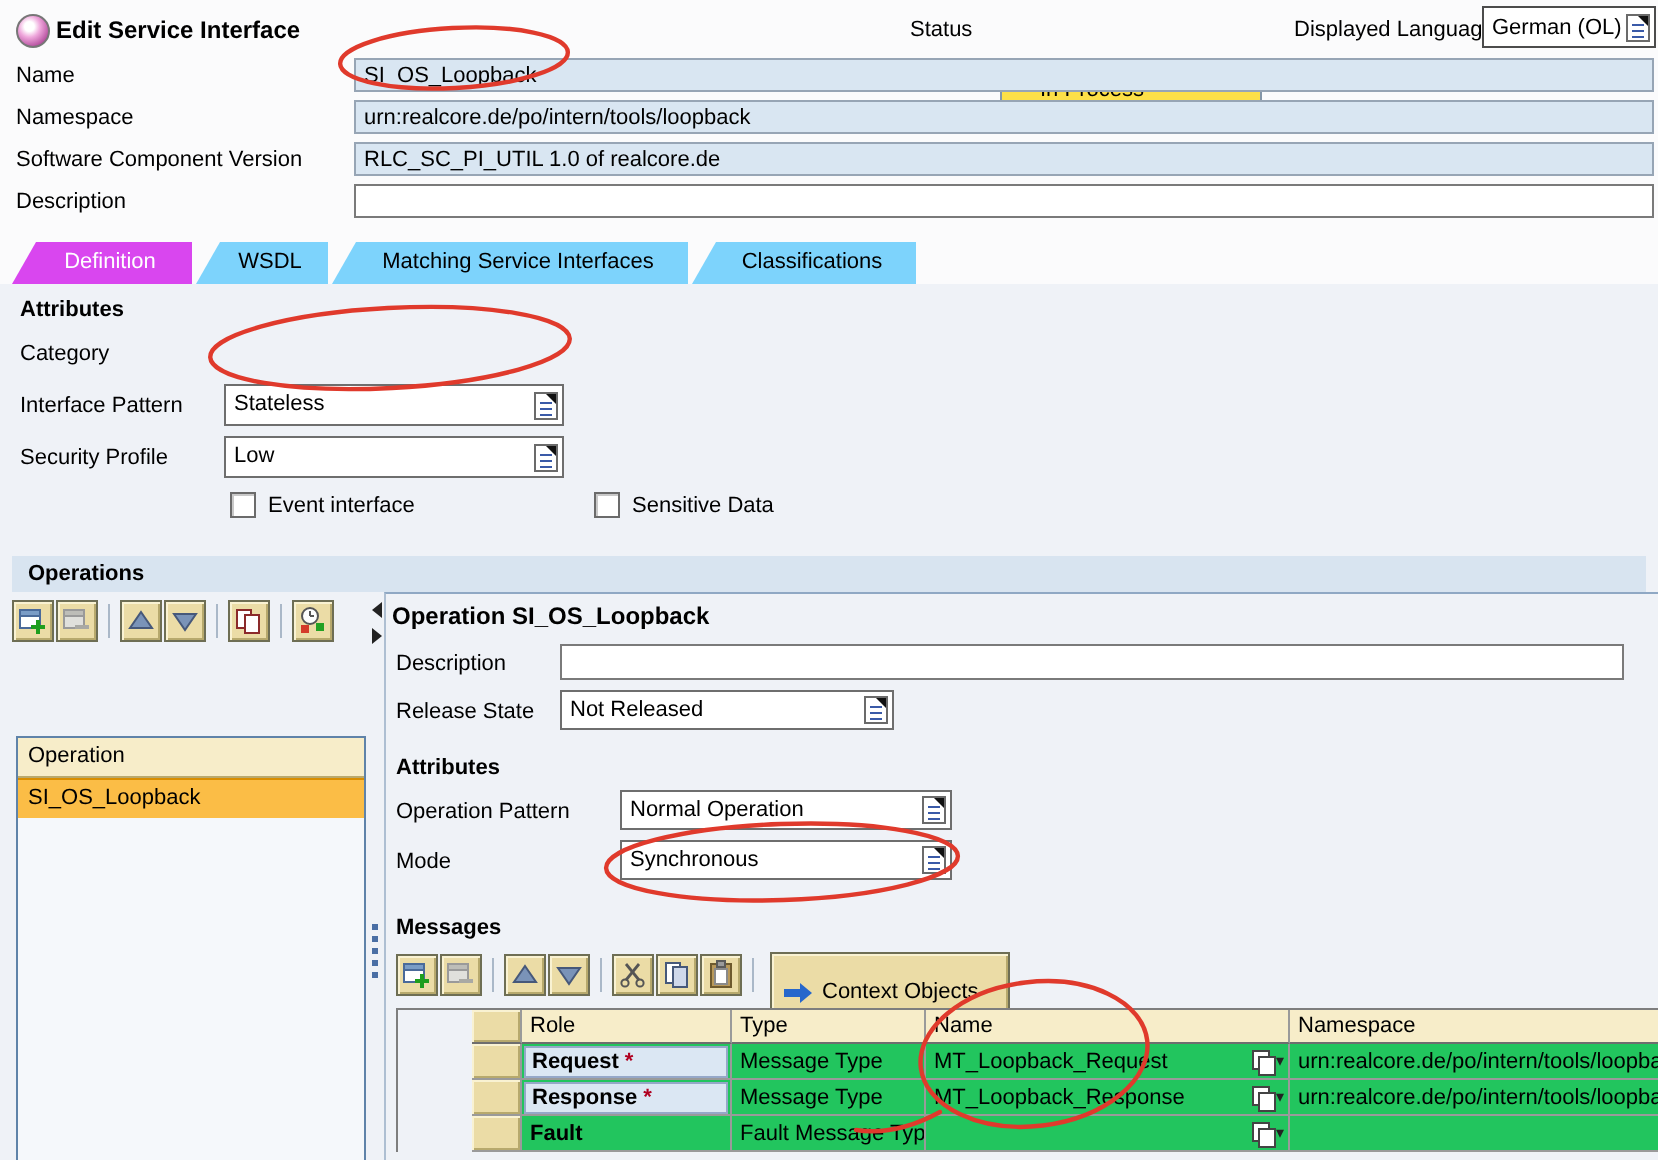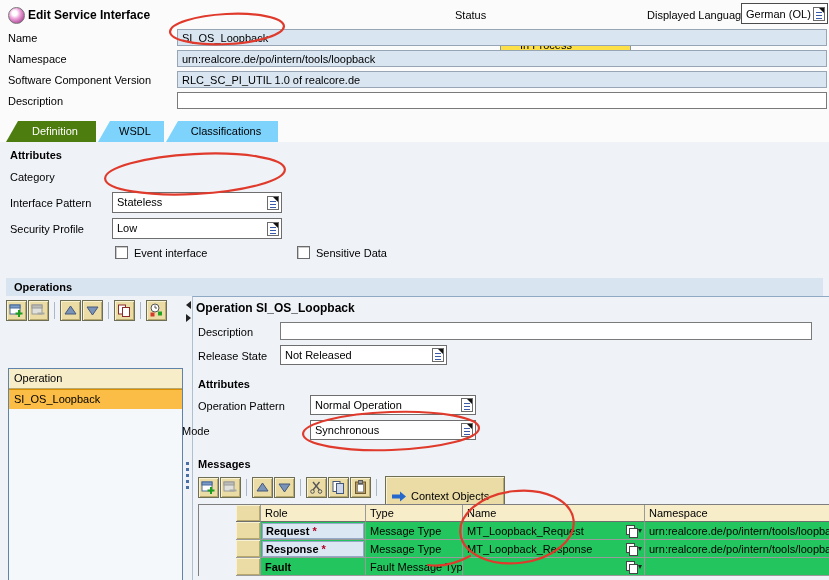--- a/index.html
+++ b/index.html
@@ -16,21 +16,21 @@
   .lang-box{left:741px; top:3px; width:87px; height:21px; background:#fff; border:1px solid #4c4c4c; line-height:20px; padding-left:4px; box-sizing:border-box;}
   .fld-label{left:8px;}
   .fld{left:177px; width:650px; height:17px; line-height:17px; padding-left:4px; box-sizing:border-box; overflow:hidden; white-space:nowrap;}
   .fld.ro{background:#d9e6f2; border:1px solid #97a5b5;}
   .fld.rw{background:#fff; border:1px solid #7a7a7a;}
   
   .tabstrip{left:6px; top:121px; height:21px; display:flex; gap:2px;}
   .tab{height:21px; line-height:21px; text-align:center; padding:0 10px 0 18px;
     clip-path:polygon(12px 0, 100% 0, 100% 100%, 0 100%);
     background:#7dd3fc; color:#000; cursor:default;}
-  .tab.active{background:#4d7c0f; color:#fff;}
+  .tab.active{background:#d946ef; color:#fff;}
   
   .content-bg{left:0; top:142px; width:829px; height:438px; background:#eff2f7;}
   .sec-head{font-weight:bold;}
   .combo{background:#fff; border:1px solid #6e6e6e; box-sizing:border-box; line-height:19px; padding-left:4px; overflow:hidden; white-space:nowrap;}
   .dd-icon{position:absolute; right:2px; top:2px; width:12px; height:14px; background:#fff; border:1px solid #6b6b6b; box-sizing:border-box;}
   .dd-icon::before{content:""; position:absolute; left:2px; top:4px; width:6px; height:8px;
     background:repeating-linear-gradient(to bottom,#3a5aa8 0 1px, transparent 1px 3px);}
   .dd-icon::after{content:""; position:absolute; right:0; top:0; width:0; height:0;
     border-left:5px solid transparent; border-top:5px solid #111;}
   .checkbox{width:13px; height:13px; background:#fff; border:1px solid #6b6b6b; box-sizing:border-box; box-shadow:inset 1px 1px 0 #c9c9c9;}
@@ -90,20 +90,21 @@
 
   <div class="abs fld-label" style="top:74px;">Software Component Version</div>
   <div class="abs fld ro" style="top:71px;">RLC_SC_PI_UTIL 1.0 of realcore.de</div>
 
   <div class="abs fld-label" style="top:95px;">Description</div>
   <div class="abs fld rw" style="top:92px;"></div>
 
   <div class="abs tabstrip">
     <div class="tab active" style="width:62px;">Definition</div>
     <div class="tab" style="width:38px;">WSDL</div>
+    <div class="tab" style="width:150px;">Matching Service Interfaces</div>
     <div class="tab" style="width:84px;">Classifications</div>
   </div>
 
   <div class="abs content-bg"></div>
 
   <div class="abs sec-head" style="left:10px; top:149px;">Attributes</div>
 
   <div class="abs" style="left:10px; top:171px;">Category</div>
 
   <div class="abs" style="left:10px; top:197px;">Interface Pattern</div>
@@ -199,21 +200,21 @@
   </div>
 
   <div class="abs sec-head" style="left:198px; top:378px;">Attributes</div>
 
   <div class="abs" style="left:198px; top:400px;">Operation Pattern</div>
   <div class="abs combo" style="left:310px; top:395px; width:166px; height:20px;">
     <span>Normal Operation</span>
     <span class="dd-icon"></span>
   </div>
 
-  <div class="abs" style="left:182px; top:425px;">Mode</div>
+  <div class="abs" style="left:198px; top:425px;">Mode</div>
   <div class="abs combo" style="left:310px; top:420px; width:166px; height:20px;">
     <span>Synchronous</span>
     <span class="dd-icon"></span>
   </div>
 
   <div class="abs sec-head" style="left:198px; top:458px;">Messages</div>
 
   <div class="abs" style="left:198px; top:477px; display:flex; gap:1px;">
     <div class="tb-btn">
       <svg width="15" height="15">

